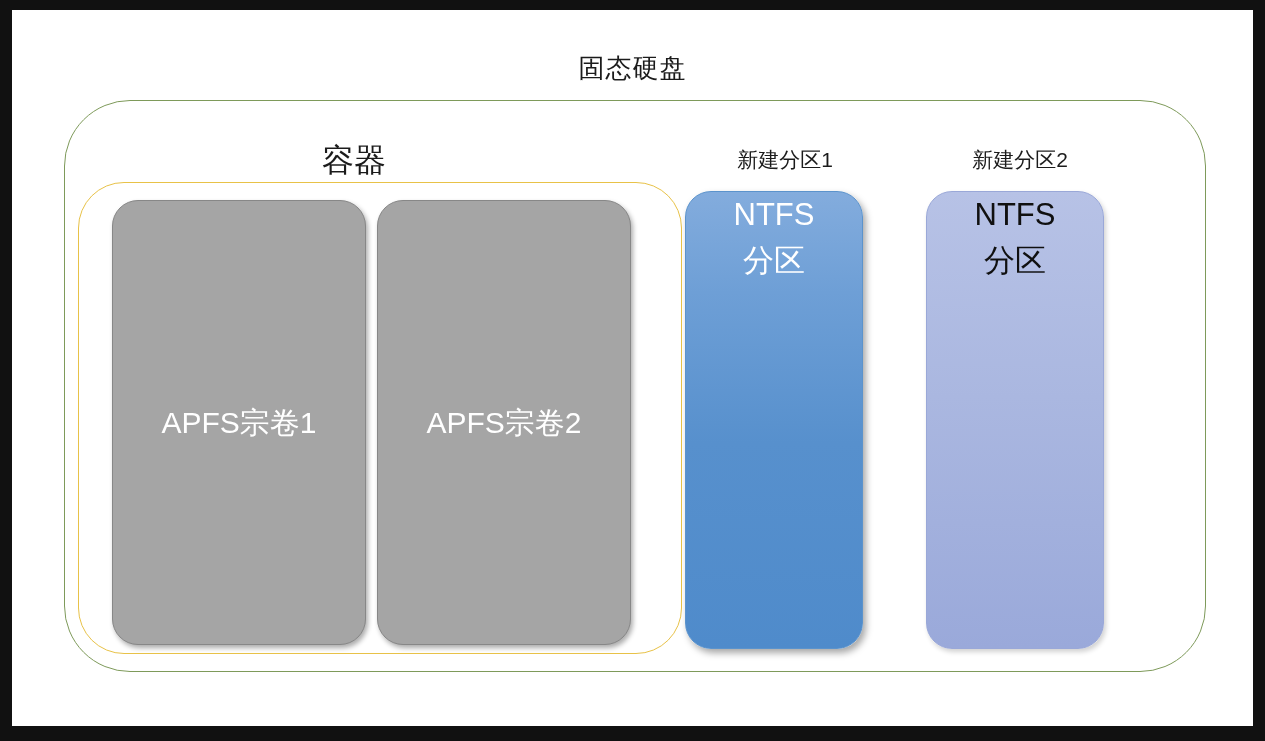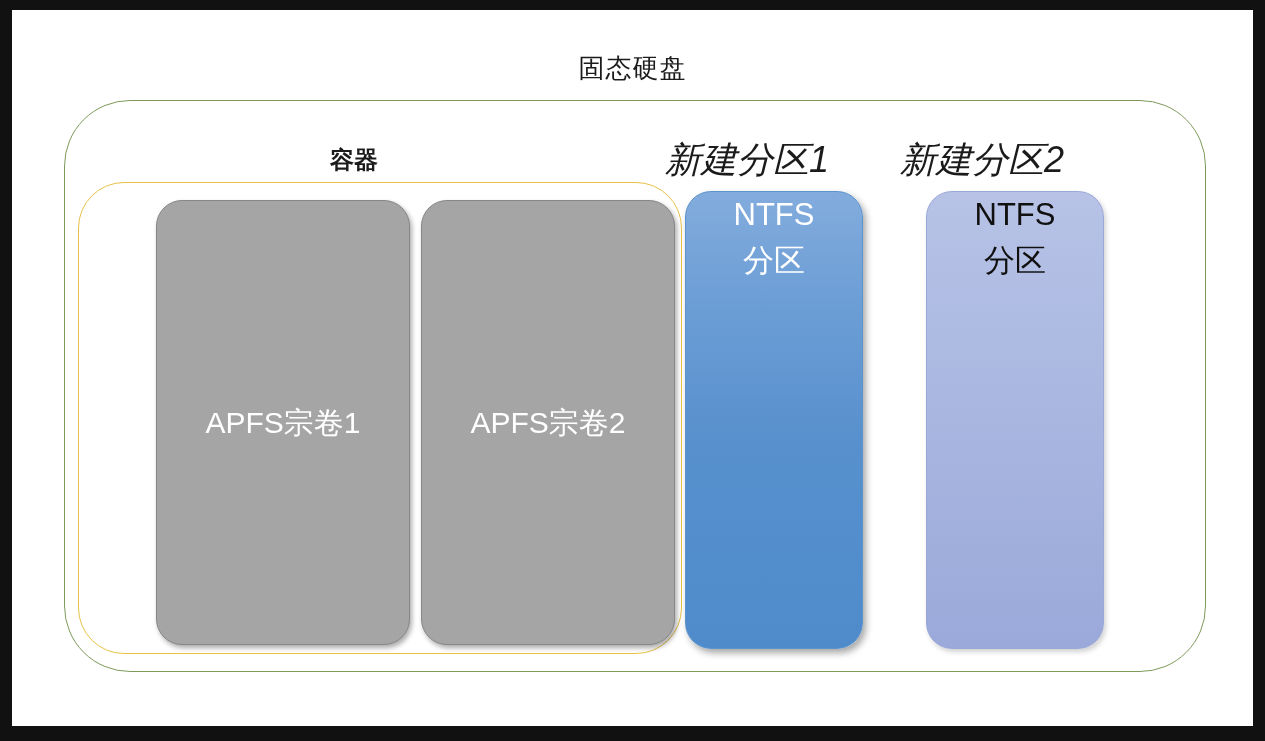--- a/index.html
+++ b/index.html
@@ -60,24 +60,23 @@
     background: transparent;
   }
 
   
   #container-label {
     position: absolute;
     left: 242px;
     top: 132px;
     width: 200px;
     text-align: center;
-    font-size: 24px;
+    font-size: 32px;
     line-height: 36px;
     color: #1b1b1b;
-    font-weight: bold;
   }
 
   
   #container-outline {
     position: absolute;
     left: 66px;
     top: 172px;
     width: 604px;
     height: 472px;
     border: 1.7px solid #e8c248;
@@ -93,41 +92,40 @@
     width: 254px;
     height: 445px;
     background: #a5a5a5;
     border: 1.4px solid #878787;
     border-radius: 26px;
     box-sizing: border-box;
     box-shadow: 2px 3px 5px rgba(0,0,0,0.33);
     display: flex;
     align-items: center;
     justify-content: center;
-    margin-left: 44px;
   }
   #volume-1 { left: 100px; }
   #volume-2 { left: 365px; }
   .volume-label {
     font-size: 30px;
     line-height: 38px;
     color: #ffffff;
     text-align: center;
     white-space: nowrap;
   }
 
   
   .partition-title {
     position: absolute;
     top: 132px;
     width: 240px;
-    font-size: 36px;
+    text-align: center;
+    font-size: 21px;
     line-height: 36px;
     color: #1b1b1b;
-    font-style: italic;
   }
   #partition-title-1 { left: 653px; }
   #partition-title-2 { left: 888px; }
 
   
   .partition-box {
     position: absolute;
     top: 181px;
     width: 178px;
     height: 458px;

